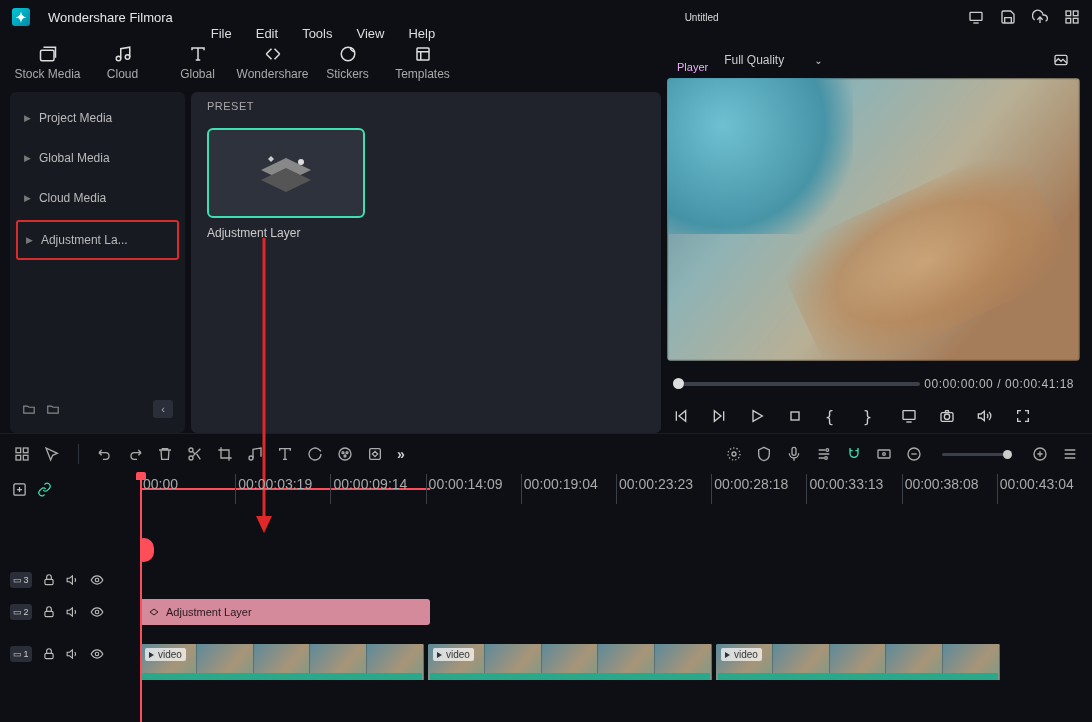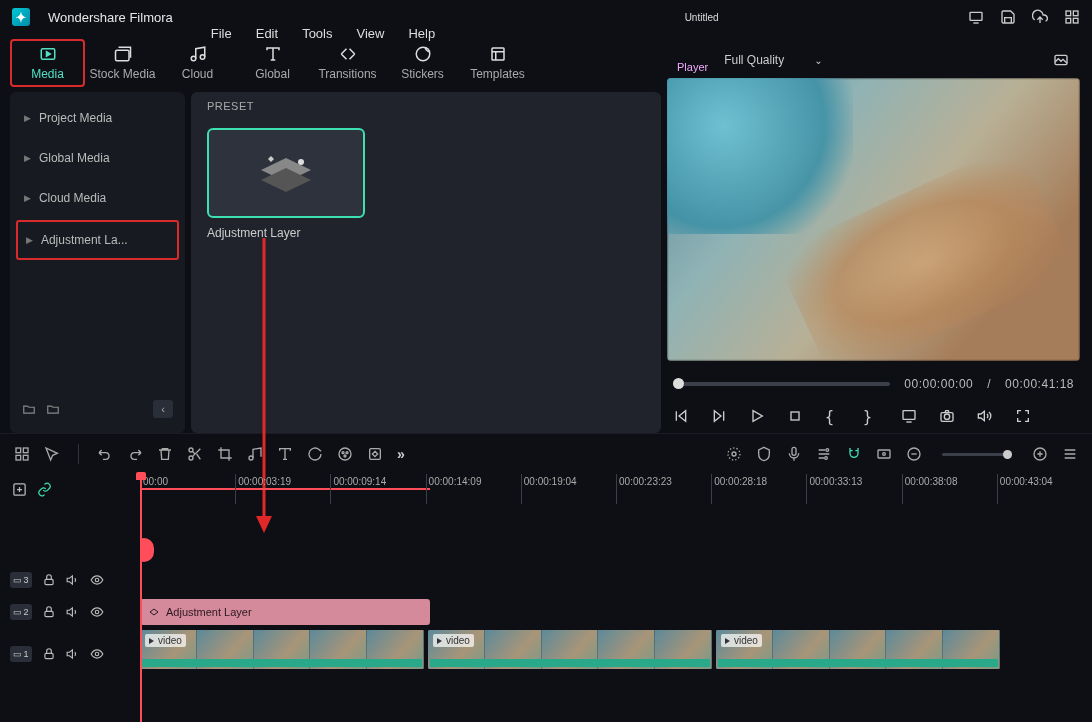--- a/index.html
+++ b/index.html
@@ -45,21 +45,21 @@
 
 .right-col { flex: 1; padding: 8px 12px 0 0; display: flex; flex-direction: column; }
 .player-header { height: 36px; display: flex; align-items: center; gap: 16px; padding: 0 10px; }
 .player-label { font-size: 11px; color: #f0abfc; margin-top: 13px; }
 .quality-dd { display: flex; align-items: center; gap: 30px; color: #ccc; cursor: pointer; }
 .snap-icon { margin-left: auto; width: 18px; height: 16px; color: #ccc; cursor: pointer; }
 .preview { flex: 1; background: #000; border-radius: 4px; position: relative; overflow: hidden; }
 .preview-img { position: absolute; inset: 0; background: linear-gradient(130deg, #5a879a 0%, #8fb3b5 30%, #b8b096 55%, #a67d5a 80%); filter: blur(1px); }
 .preview-glove { position: absolute; left: 0; top: 0; width: 45%; height: 55%; background: radial-gradient(circle at 30% 30%, #6ec7d9 0%, #3a8fa5 60%, transparent 80%); opacity: 0.85; }
 .preview-tray { position: absolute; right: 5%; bottom: 10%; width: 65%; height: 50%; background: radial-gradient(ellipse at 50% 50%, #d4a574 0%, #b88556 50%, transparent 85%); opacity: 0.7; transform: rotate(-25deg); }
-.player-slider-row { height: 30px; display: flex; align-items: center; padding: 0 6px; gap: 14px; margin-top: 8px; }
+.player-slider-row { height: 30px; display: flex; align-items: center; padding: 0 6px; gap: 4px; margin-top: 8px; }
 .pslider { flex: 1; height: 4px; background: #3a3f4a; border-radius: 2px; position: relative; }
 .pslider-knob { width: 11px; height: 11px; background: #ddd; border-radius: 50%; position: absolute; left: 0; top: -4px; }
 .ptime { font-size: 12px; color: #bbb; letter-spacing: 0.5px; }
 .player-controls { height: 34px; display: flex; align-items: center; padding: 0 6px; gap: 22px; }
 .pctl { width: 16px; height: 16px; color: #ccc; cursor: pointer; flex-shrink: 0; }
 
 .timeline-section { height: 289px; background: #0d0f14; display: flex; flex-direction: column; border-top: 1px solid #1a1d24; }
 .tl-toolbar { height: 40px; display: flex; align-items: center; padding: 0 14px; gap: 14px; }
 .tlbtn { width: 16px; height: 16px; color: #aaa; cursor: pointer; flex-shrink: 0; }
 .tlbtn.accent { color: #3de0b0; }
@@ -68,36 +68,36 @@
 .zoom-slider { width: 70px; height: 3px; background: #3a3f4a; border-radius: 2px; position: relative; margin: 0 6px; }
 .zoom-knob { width: 9px; height: 9px; background: #ccc; border-radius: 50%; position: absolute; right: 0; top: -3px; }
 
 .ruler-row { height: 30px; display: flex; }
 .ruler-gutter { width: 140px; display: flex; align-items: center; gap: 10px; padding: 0 12px; }
 .rg-icon { width: 15px; height: 15px; color: #bbb; cursor: pointer; }
 .rg-icon.accent { color: #3de0b0; }
 .ruler { flex: 1; position: relative; font-size: 10px; color: #999; overflow: visible; }
 .ruler-ticks { position: absolute; inset: 0; display: flex; }
 .rtick { flex: 1; border-left: 1px solid #3a3f4a; position: relative; }
-.rtick-label { position: absolute; top: 2px; left: 2px; font-size: 10px; color: #aaa; white-space: nowrap; }
+.rtick-label { position: absolute; top: 2px; left: 2px; font-size: 14px; color: #aaa; white-space: nowrap; }
 .playhead { position: absolute; left: 0; top: 0; width: 2px; height: 250px; background: #ff4d5a; z-index: 5; pointer-events: none; }
 .playhead::before { content: ""; position: absolute; top: -2px; left: -4px; width: 10px; height: 8px; background: #ff4d5a; border-radius: 2px 2px 0 0; }
 .ruler-progress { position: absolute; left: 0; top: 14px; height: 2px; width: 290px; background: #ff4d5a; }
 .playmarker { position: absolute; left: 0; top: 64px; width: 14px; height: 24px; background: #ff4d5a; border-radius: 4px 10px 10px 4px; }
 
 .tracks { flex: 1; display: flex; flex-direction: column; overflow: hidden; position: relative; }
 .empty-track { height: 60px; }
 .track-row { height: 32px; display: flex; align-items: center; }
 .track-row.tall { height: 52px; }
 .track-gutter { width: 140px; display: flex; align-items: center; gap: 10px; padding: 0 10px; }
 .tg-badge { min-width: 20px; height: 16px; display: flex; align-items: center; justify-content: center; background: #2a2e38; border-radius: 3px; font-size: 9px; color: #ccc; gap: 2px; padding: 0 3px; }
 .tg-icon { width: 14px; height: 14px; color: #bbb; cursor: pointer; }
 .track-content { flex: 1; position: relative; height: 100%; overflow: hidden; }
 .adj-clip { position: absolute; left: 0; top: 3px; height: 26px; width: 290px; background: #d48a9a; border-radius: 3px; display: flex; align-items: center; padding: 0 8px; gap: 6px; font-size: 11px; color: #2a1820; }
-.video-clip { position: absolute; top: 2px; height: 39px; width: 284px; background: linear-gradient(135deg,#6b9aa8,#8ba896); border-radius: 2px; overflow: hidden; display: flex; }
+.video-clip { position: absolute; top: 16px; height: 39px; width: 284px; background: linear-gradient(135deg,#6b9aa8,#8ba896); border-radius: 2px; overflow: hidden; display: flex; }
 .vframe { flex: 1; background: linear-gradient(130deg,#5d8a9a 0%,#a89578 60%,#7a9a88 100%); border-right: 1px solid rgba(0,0,0,0.2); position: relative; }
 .vlabel { position: absolute; left: 5px; top: 4px; display: flex; align-items: center; gap: 4px; font-size: 10px; color: #333; background: rgba(255,255,255,0.7); padding: 1px 4px; border-radius: 2px; }
 .vlabel-play { width: 0; height: 0; border-left: 5px solid #333; border-top: 3px solid transparent; border-bottom: 3px solid transparent; }
 .vbar { position: absolute; left: 2px; right: 2px; bottom: 2px; height: 8px; background: #2aa88a; border-radius: 1px; }
 svg { display: block; }
 </style>
 </head>
 <body>
 
 <div class="titlebar">
@@ -130,27 +130,20 @@
         <rect x="3" y="14" width="7" height="7"></rect>
         <rect x="14" y="14" width="7" height="7"></rect>
       </svg>
   </div>
 </div>
 
 <div class="main">
   <div class="left-col">
 
     <div class="toolbar-tabs">
-      <div class="tab active">
-        <svg class="tab-icon" viewBox="0 0 24 24" fill="none" stroke="currentColor" stroke-width="2">
-            <rect x="3" y="5" width="18" height="14" rx="2"></rect>
-            <polygon points="10 9 15 12 10 15" fill="currentColor"></polygon>
-          </svg>
-        <span>Media</span>
-      </div>
       <div class="tab">
         <svg class="tab-icon" viewBox="0 0 24 24" fill="none" stroke="currentColor" stroke-width="2">
             <rect x="2" y="7" width="18" height="14" rx="2"></rect>
             <path d="M6 3h16v14"></path>
           </svg>
         <span>Stock Media</span>
       </div>
       <div class="tab">
         <svg class="tab-icon" viewBox="0 0 24 24" fill="none" stroke="currentColor" stroke-width="2">
             <path d="M9 18V5l12-2v13"></path>
@@ -162,21 +155,21 @@
       <div class="tab">
         <svg class="tab-icon" viewBox="0 0 24 24" fill="none" stroke="currentColor" stroke-width="2">
             <path d="M4 7V4h16v3M9 20h6M12 4v16"></path>
           </svg>
         <span>Global</span>
       </div>
       <div class="tab">
         <svg class="tab-icon" viewBox="0 0 24 24" fill="none" stroke="currentColor" stroke-width="2">
             <path d="M3 12l7-7M3 12l7 7M21 12l-7-7M21 12l-7 7"></path>
           </svg>
-        <span>Transitions</span>
+        <span>Wondershare</span>
       </div>
       <div class="tab">
         <svg class="tab-icon" viewBox="0 0 24 24" fill="none" stroke="currentColor" stroke-width="2">
             <path d="M21 12a9 9 0 11-9-9c2 0 9 0 9 9z"></path>
             <path d="M15 3c0 3 3 6 6 6"></path>
           </svg>
         <span>Stickers</span>
       </div>
       <div class="tab">
         <svg class="tab-icon" viewBox="0 0 24 24" fill="none" stroke="currentColor" stroke-width="2">

